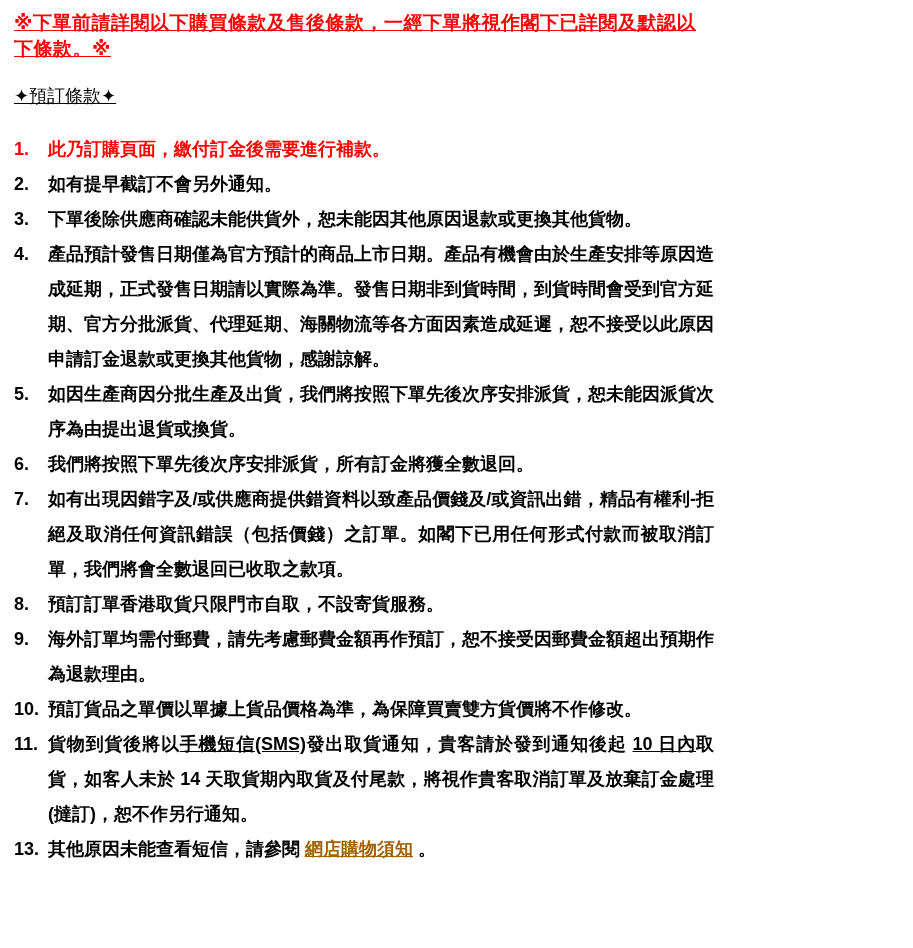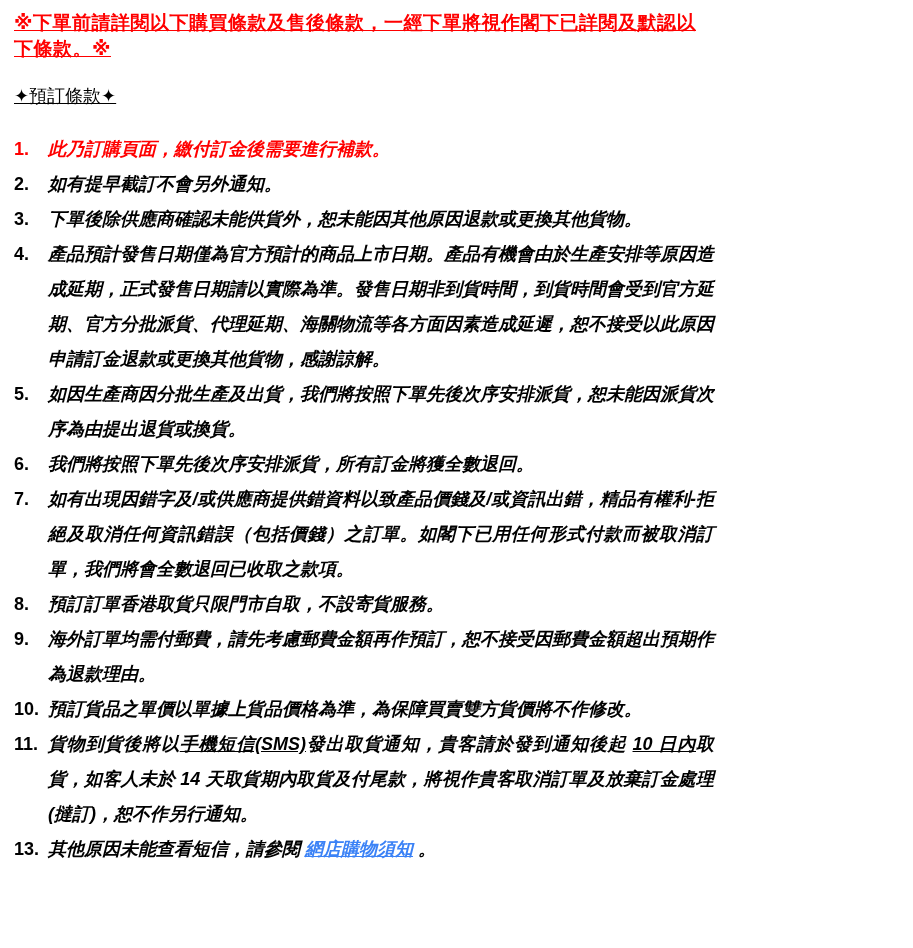--- a/index.html
+++ b/index.html
@@ -41,31 +41,30 @@
     font-size: 18px;
     line-height: 35px;
     text-align: justify;
   }
   .term .num {
     flex: 0 0 34px;
     text-align: left;
   }
   .term .body {
     flex: 1 1 auto;
-    font-style: italic;
   }
   .term.red {
     color: #ff0000;
   }
   .em-red {
     color: #000000;
     text-decoration: underline;
   }
   .link {
-    color: #3b82f6;
+    color: #a16207;
     text-decoration: underline;
     cursor: pointer;
   }
 </style>
 </head>
 <body>
 
 <div class="page">
   <div class="notice">※下單前請詳閱以下購買條款及售後條款，一經下單將視作閣下已詳閱及默認以下條款。※</div>
 

